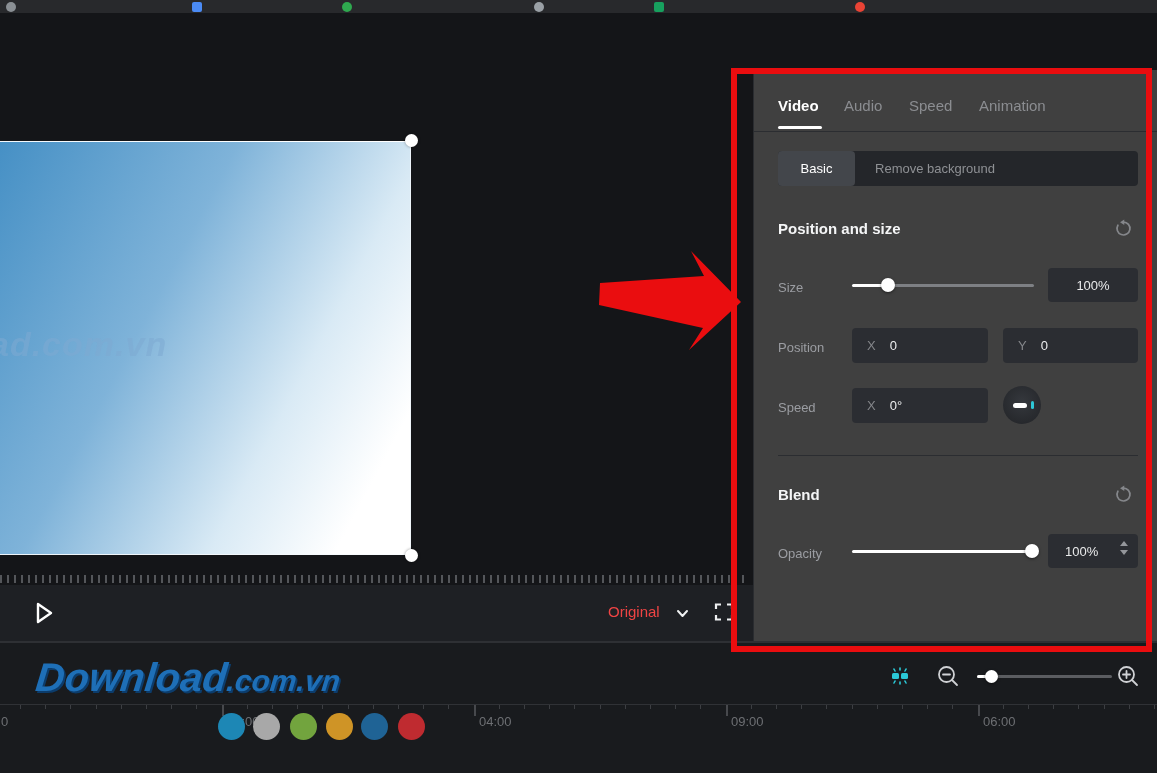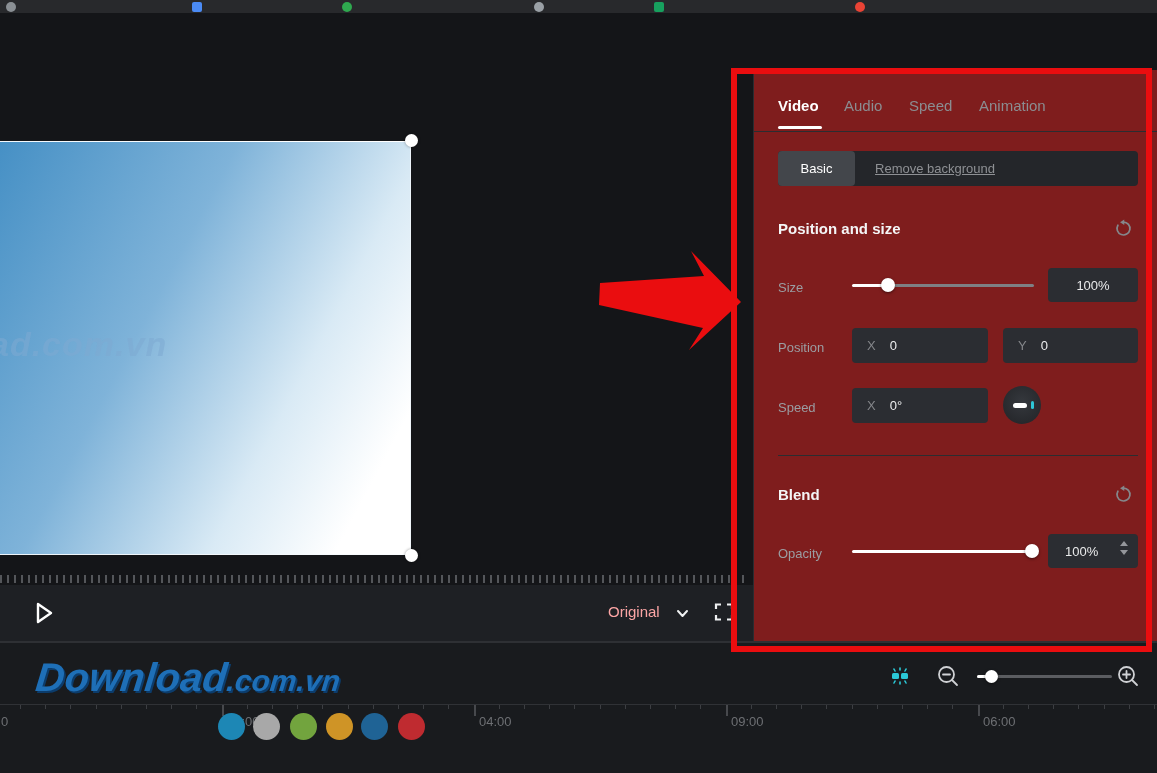--- a/index.html
+++ b/index.html
@@ -27,24 +27,24 @@
     border-top:1.5px solid rgba(255,255,255,.9);border-right:1.5px solid rgba(255,255,255,.9);
     border-bottom:1.5px solid rgba(255,255,255,.9);}
   .handle{position:absolute;width:13px;height:13px;border-radius:50%;background:#fff;box-shadow:0 0 3px rgba(0,0,0,.4);}
   .canvas-watermark{position:absolute;left:-10px;top:183px;font-size:34px;font-weight:bold;font-style:italic;
     color:rgba(125,170,210,.55);letter-spacing:1px;}
 
   
   #dotstrip{left:0;top:575px;width:748px;height:8px;
     background:repeating-linear-gradient(90deg,#54565a 0 2px,transparent 2px 7px);}
   #playbar{left:0;top:585px;width:753px;height:56px;background:#1e2024;}
-  .res-label{color:#fca5a5;font-size:15px;}
-
-  
-  #panel{left:753px;top:70px;width:404px;height:571px;background:#7f1d1d;border-left:1px solid #2a2c30;}
+  .res-label{color:#ef4444;font-size:15px;}
+
+  
+  #panel{left:753px;top:70px;width:404px;height:571px;background:#404040;border-left:1px solid #2a2c30;}
   .tab{font-size:15px;color:#8b8d91;cursor:pointer;}
   .tab.active{color:#ffffff;font-weight:bold;}
   .tab-underline{background:#fff;height:2.5px;border-radius:2px;}
   .panel-divider{background:#2b2d31;height:1px;}
   .seg-wrap{background:#24262a;border-radius:4px;}
   .seg{position:absolute;top:0;height:35px;display:flex;align-items:center;justify-content:center;
     font-size:13px;color:#8e9094;cursor:pointer;border-radius:4px;}
   .seg.active{background:#43464b;color:#fff;}
   .sec-heading{color:#f4f5f6;font-size:15px;font-weight:bold;}
   .ctl-label{color:#9b9da2;font-size:13px;}
@@ -126,21 +126,21 @@
 
     <div class="abs tab active" style="left:24px;top:27px;">Video</div>
     <div class="abs tab" style="left:90px;top:27px;">Audio</div>
     <div class="abs tab" style="left:155px;top:27px;">Speed</div>
     <div class="abs tab" style="left:225px;top:27px;">Animation</div>
     <div class="abs tab-underline" style="left:24px;top:56px;width:44px;"></div>
     <div class="abs panel-divider" style="left:0;top:61px;width:404px;"></div>
 
     <div class="abs seg-wrap" style="left:24px;top:81px;width:360px;height:35px;">
       <div class="seg active" style="left:0;width:77px;">Basic</div>
-      <div class="seg" style="left:77px;width:160px;text-decoration:underline;">Remove background</div>
+      <div class="seg" style="left:77px;width:160px;">Remove background</div>
     </div>
 
     <div class="abs sec-heading" style="left:24px;top:150px;">Position and size</div>
     <div class="abs" style="left:360px;top:149px;">
       <svg width="19" height="19" viewBox="0 0 20 20">
         <path d="M10 3.2 a6.8 6.8 0 1 1 -5.9 3.4" fill="none" stroke="#85878b" stroke-width="1.8" stroke-linecap="round"></path>
         <polygon points="10.8,0.4 10.8,6.2 6.4,3.3" fill="#85878b"></polygon>
       </svg>
     </div>
 

